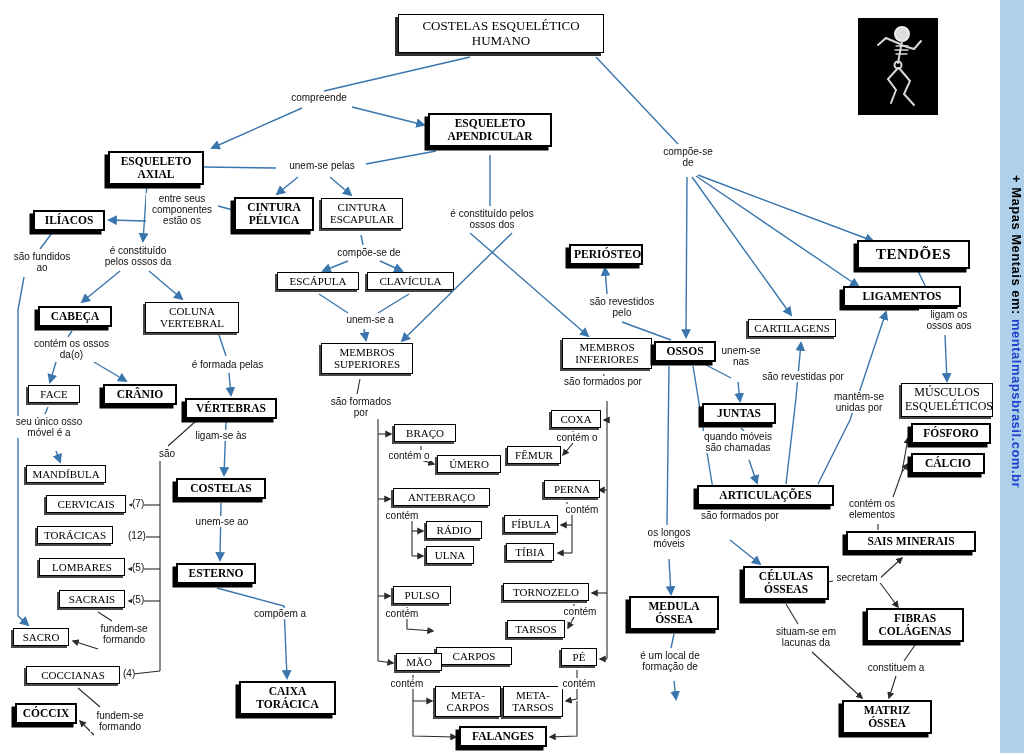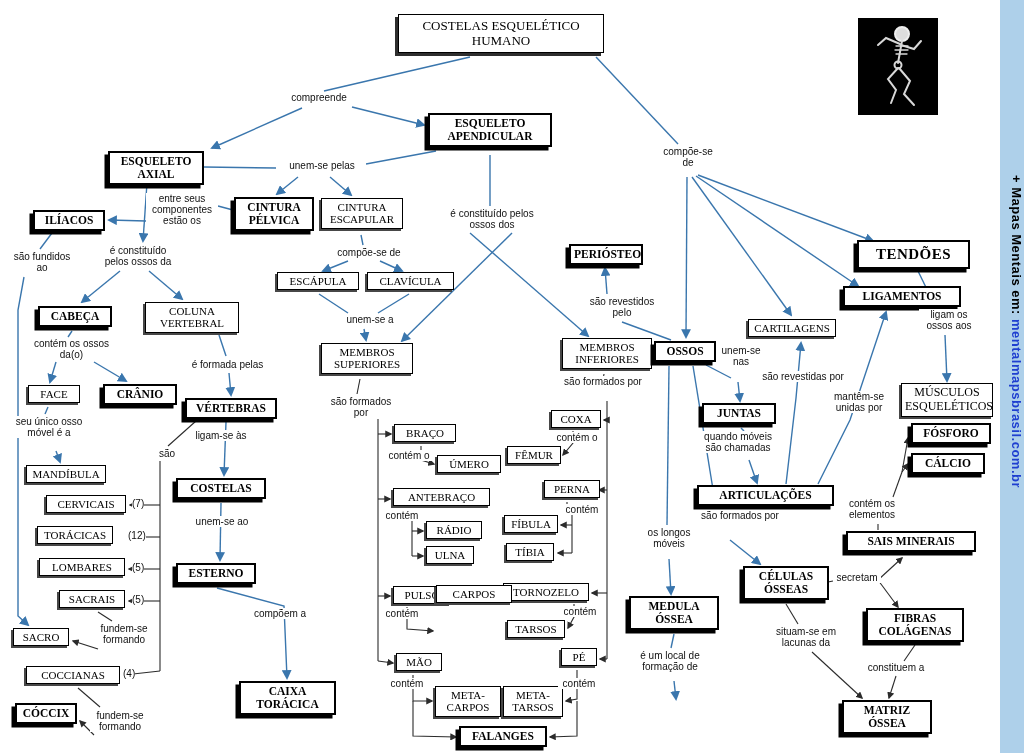--- a/index.html
+++ b/index.html
@@ -217,21 +217,21 @@
   <div class="node" style="left:426px;top:521px;width:56px">RÁDIO</div>
   <div class="node" style="left:426px;top:546px;width:48px">ULNA</div>
   <div class="node" style="left:39px;top:558px;width:86px">LOMBARES</div>
   <div class="node major" style="left:846px;top:531px;width:130px">SAIS MINERAIS</div>
   <div class="node" style="left:59px;top:590px;width:66px">SACRAIS</div>
   <div class="node major" style="left:176px;top:563px;width:80px">ESTERNO</div>
   <div class="node" style="left:393px;top:586px;width:58px">PULSO</div>
   <div class="node" style="left:503px;top:583px;width:86px">TORNOZELO</div>
   <div class="node major" style="left:743px;top:566px;width:86px">CÉLULAS ÓSSEAS</div>
   <div class="node" style="left:13px;top:628px;width:56px">SACRO</div>
-  <div class="node" style="left:436px;top:585px;width:76px">CARPOS</div>
+  <div class="node" style="left:436px;top:647px;width:76px">CARPOS</div>
   <div class="node" style="left:507px;top:620px;width:58px">TARSOS</div>
   <div class="node major" style="left:629px;top:596px;width:90px">MEDULA ÓSSEA</div>
   <div class="node major" style="left:866px;top:608px;width:98px">FIBRAS COLÁGENAS</div>
   <div class="node" style="left:26px;top:666px;width:94px">COCCIANAS</div>
   <div class="node" style="left:396px;top:653px;width:46px">MÃO</div>
   <div class="node" style="left:561px;top:648px;width:36px">PÉ</div>
   <div class="node major" style="left:15px;top:703px;width:62px">CÓCCIX</div>
   <div class="node major" style="left:239px;top:681px;width:97px">CAIXA TORÁCICA</div>
   <div class="node" style="left:435px;top:686px;width:66px">META-CARPOS</div>
   <div class="node" style="left:503px;top:686px;width:60px">META-TARSOS</div>

